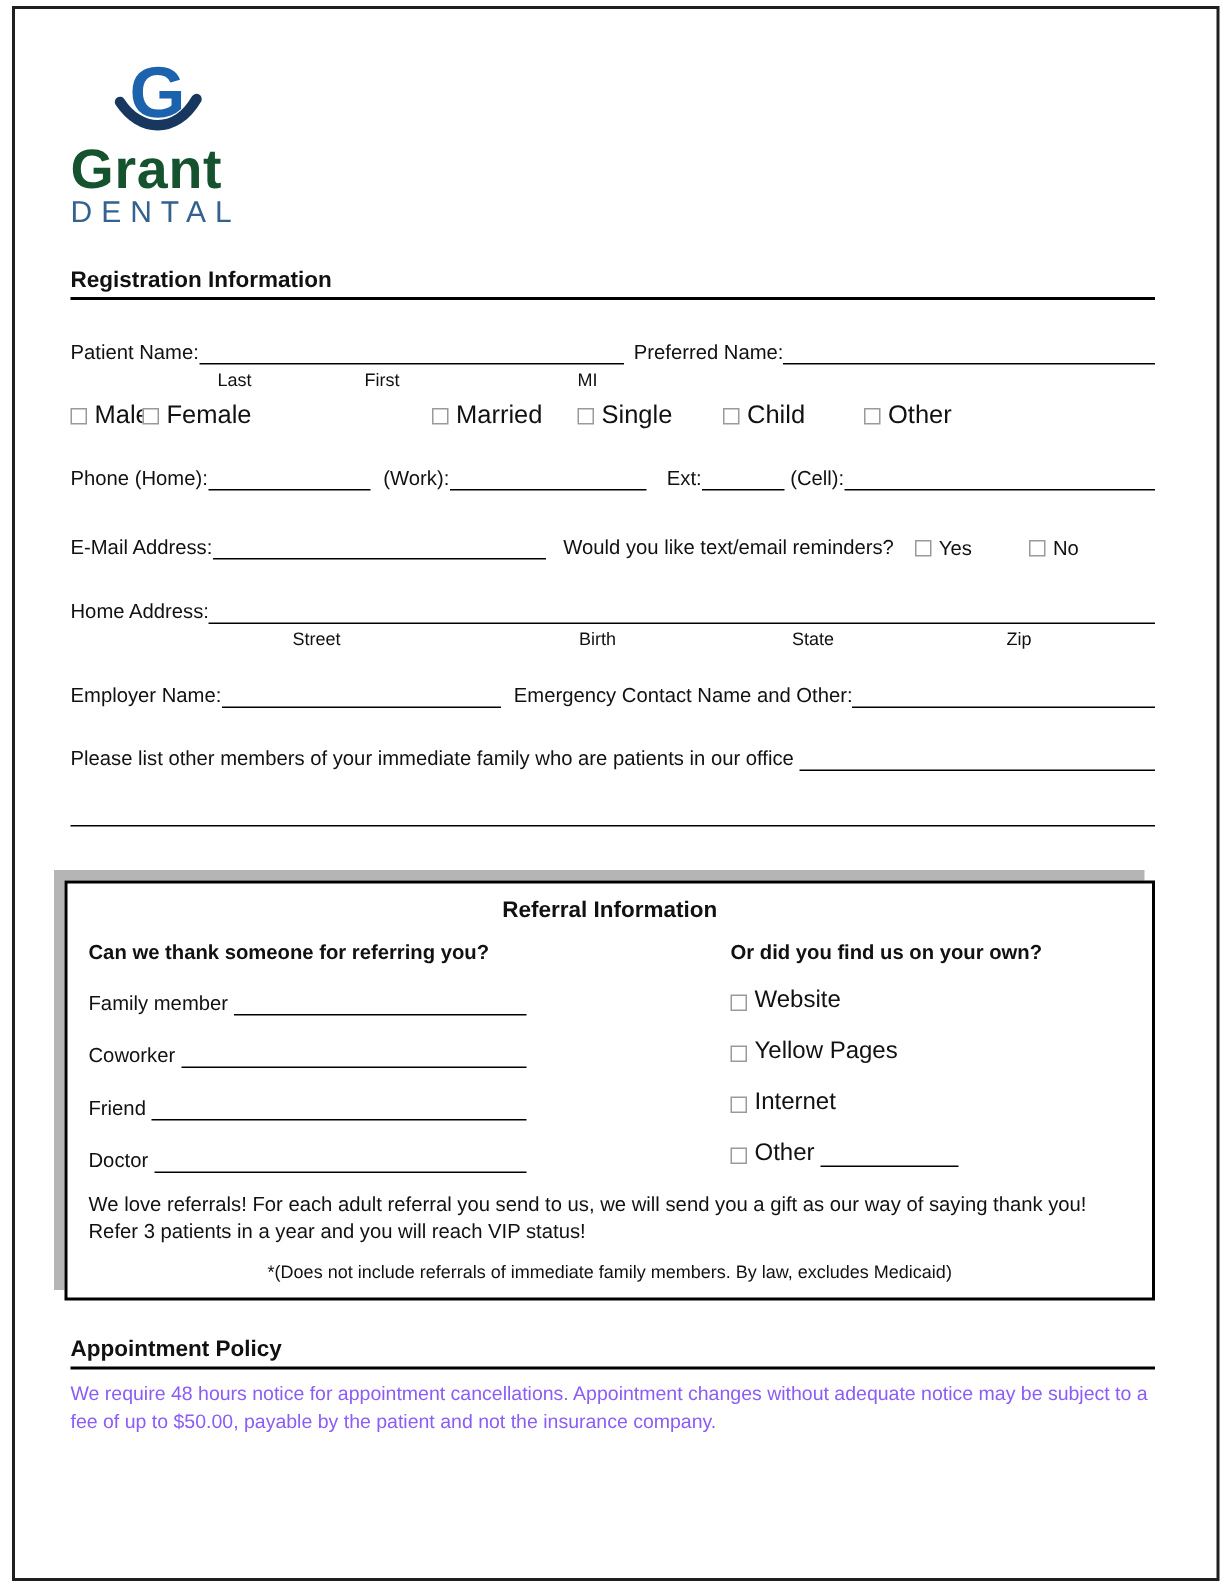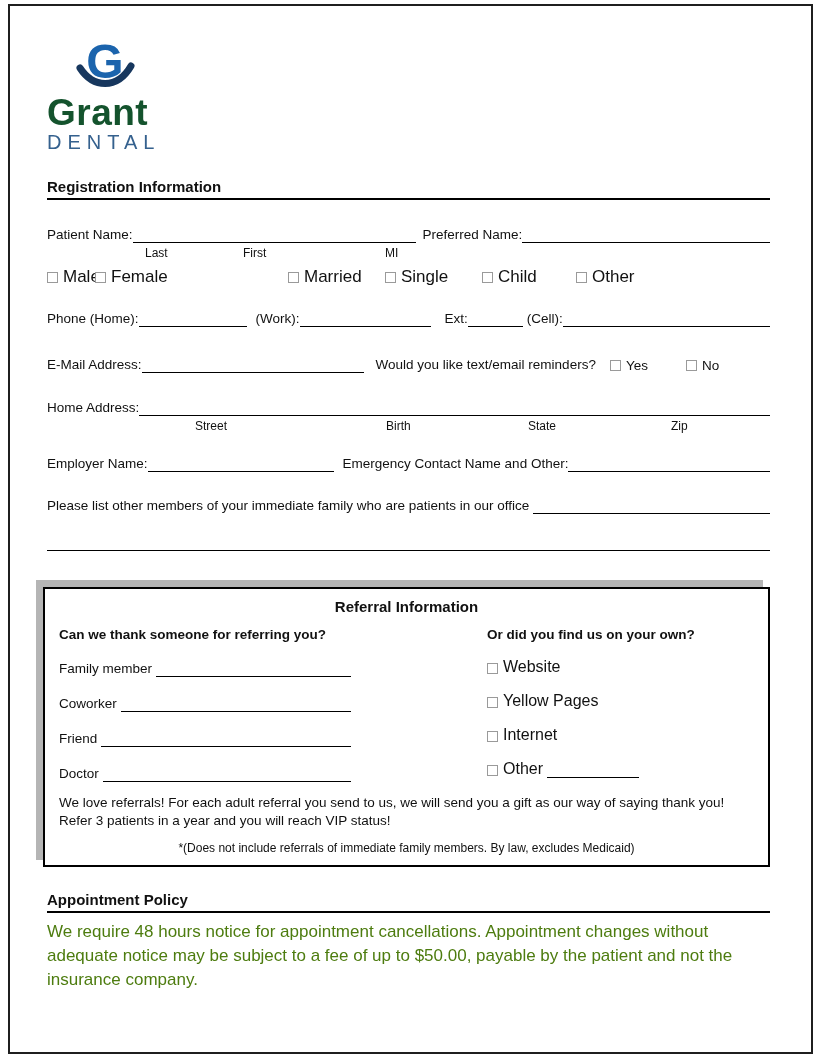--- a/index.html
+++ b/index.html
@@ -52,21 +52,21 @@
   .ref-right { margin-left:136px; flex:1; }
   .ref-h { font-weight:bold; font-size:13.5px; }
   .ref-item { display:flex; align-items:flex-end; margin-top:18px; font-size:13.5px; height:17px; }
   .ref-item .lbl { margin-right:4px; }
   .ref-opt { display:flex; align-items:flex-end; margin-top:17px; font-size:16px; height:17px; }
   .ref-opt .cb { margin-bottom:2px; }
   .ref-note { font-size:13.5px; margin-top:12px; line-height:1.35; }
   .ref-disc { font-size:12px; margin-top:11px;text-align:center; }
 
   
-  .policy-body { font-size:17px; margin-top:7px; line-height:1.4; color:#4d7c0f; }
+  .policy-body { font-size:13px; margin-top:7px; line-height:1.4; color:#8b5cf6; }
 </style>
 </head>
 <body>
 
 <div class="page">
   <div class="frame"></div>
   <div class="content">
 
     <div class="logo">
       <svg width="64" height="56" viewBox="0 0 64 56">

